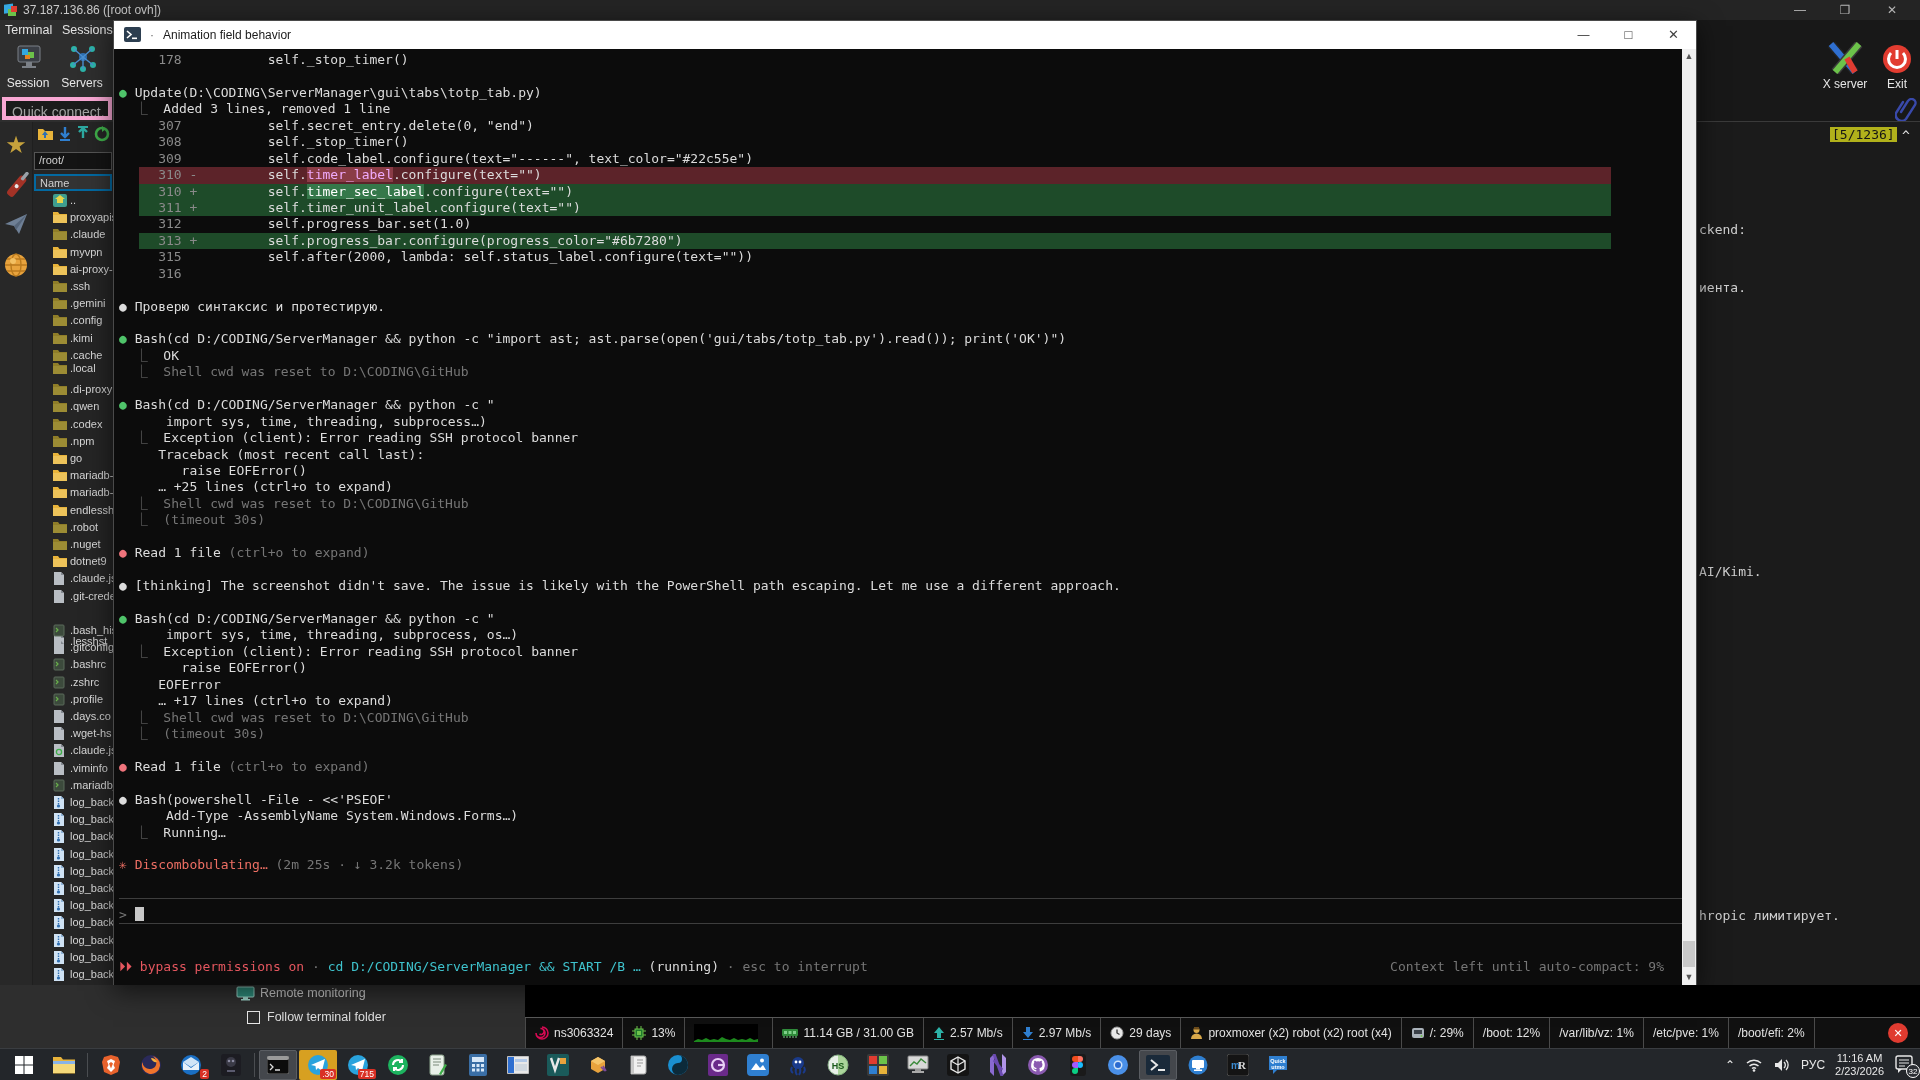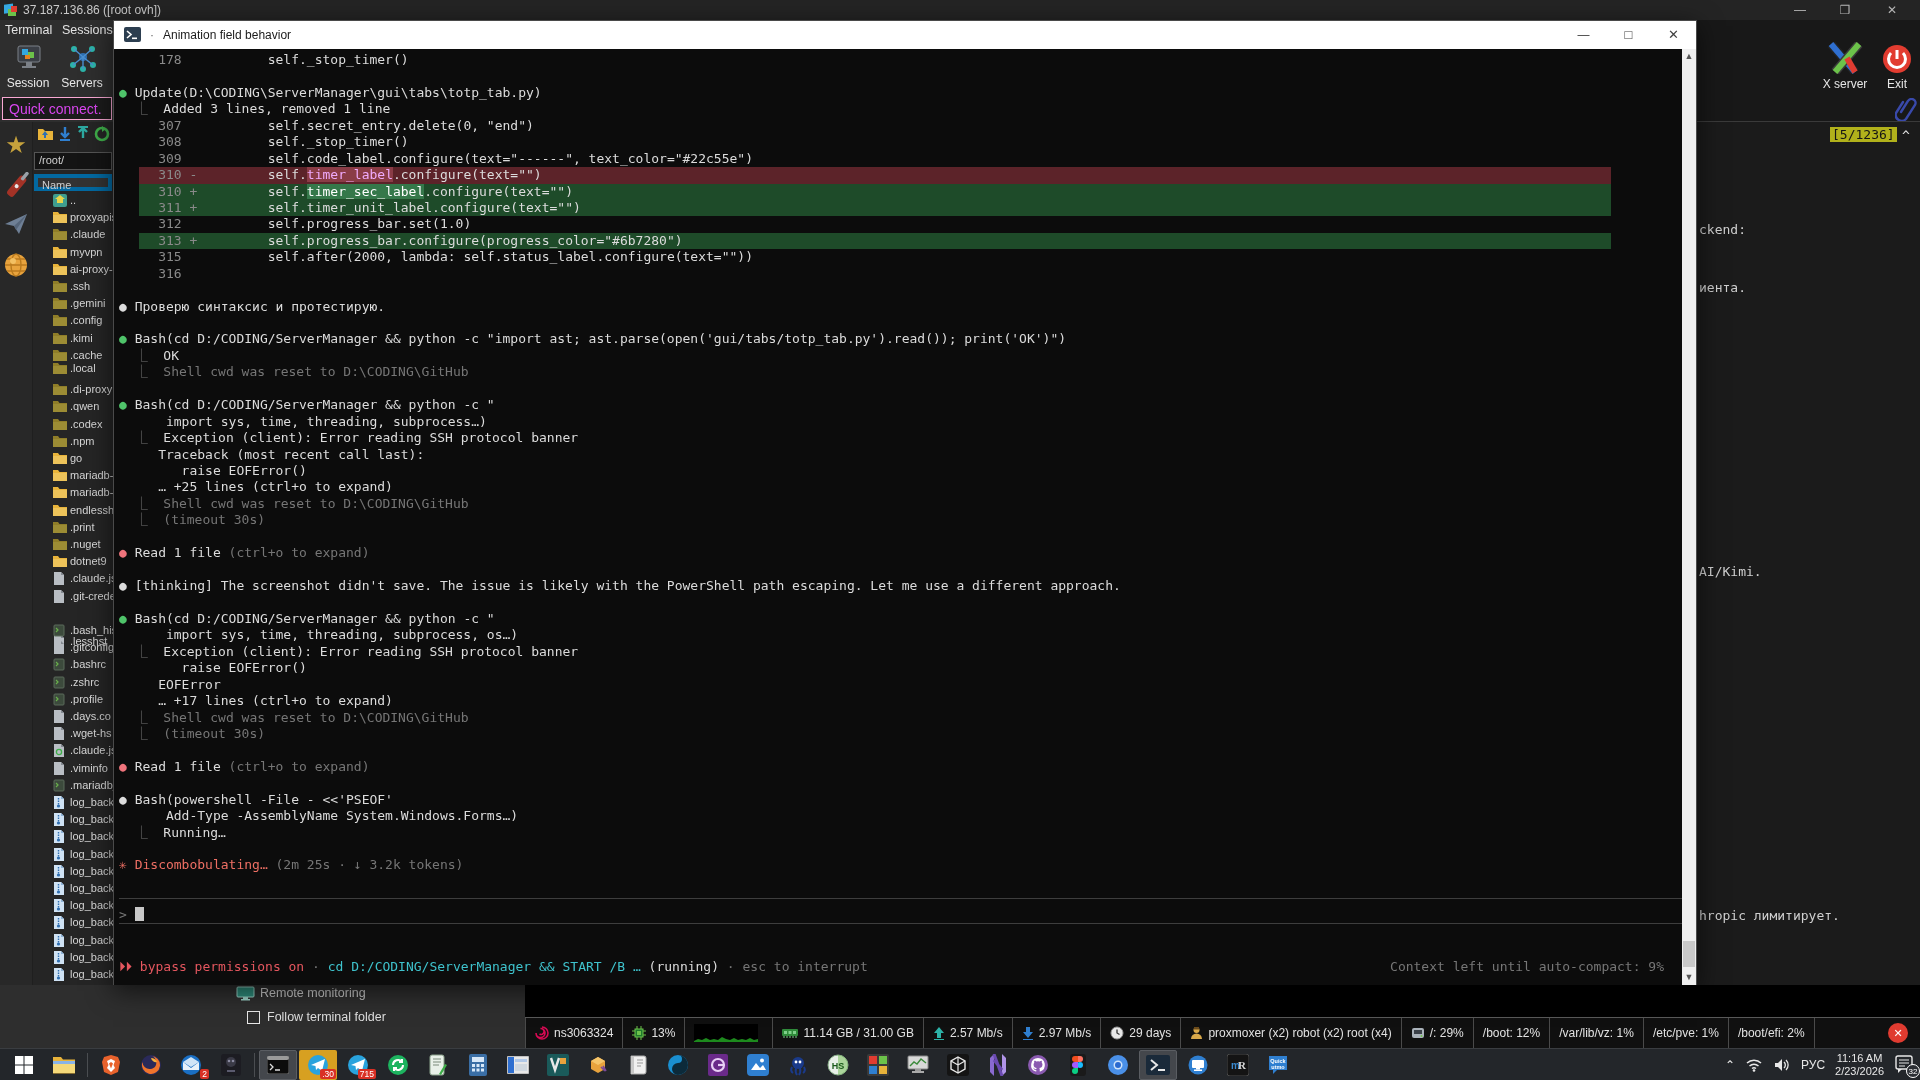--- a/index.html
+++ b/index.html
@@ -7,27 +7,27 @@
 #stage{position:absolute;inset:0;width:1920px;height:1080px}
 .abs{position:absolute}
 
 #moba-title{left:0;top:0;width:1920px;height:20px;background:#242424;color:#c9c9c9;font-size:12px}
 #moba-title .ttl{position:absolute;left:23px;top:3px}
 #moba-logo{left:3px;top:2px}
 .winctl{position:absolute;top:0;width:40px;height:20px;color:#b5b5b5;font-size:12px;text-align:center;line-height:20px}
 #ribbon-left{left:0;top:20px;width:113px;height:102px;background:#2e2e2e}
 .mtab{position:absolute;top:3px;font-size:12.5px;color:#e2e2e2}
 .mbtn-label{position:absolute;top:56px;font-size:12px;color:#e8e8e8;width:60px;text-align:center}
-#qc{position:absolute;left:2px;top:77px;width:110px;height:23px;background:#1b1b1b;border:1px solid #f9a8d4;color:#d946ef;font-size:14px;padding:3px 0 0 6px;white-space:nowrap;overflow:hidden}
+#qc{position:absolute;left:2px;top:77px;width:110px;height:23px;background:#1b1b1b;border:4px solid #f9a8d4;color:#a3a3a3;font-size:14px;padding:3px 0 0 6px;white-space:nowrap;overflow:hidden}
 #side-strip{left:0;top:122px;width:33px;height:895px;background:#282828;border-right:1px solid #1f1f1f}
 .strip-btn{position:absolute;left:1px;width:30px;height:30px;text-align:center}
 #file-panel{left:33px;top:122px;width:80px;height:895px;background:#252525}
 #ftoolbar{position:absolute;left:0px;top:4px;width:80px;height:22px}
 #fpath{position:absolute;left:1px;top:30px;width:78px;height:18px;background:#141414;border:1px solid #555;color:#cfcfcf;font-size:11px;padding:1px 0 0 4px}
-#fheader{position:absolute;left:1px;top:52px;width:78px;height:17px;background:#333;border:4px solid #0369a1;color:#cfcfcf;font-size:11px;padding:1px 0 0 4px}
+#fheader{position:absolute;left:1px;top:52px;width:78px;height:17px;background:#333;border:2px solid #0369a1;color:#cfcfcf;font-size:11px;padding:1px 0 0 4px}
 #flist{position:absolute;left:1px;top:71px;width:79px;height:815px;overflow:hidden}
 .frow{position:absolute;left:0;height:17px;width:120px;color:#d5d5d5;font-size:11px;white-space:nowrap}
 .frow .fic{position:absolute;left:19px;top:1px;width:14px;height:13px}
 .frow .fnm{position:absolute;left:36px;top:1px}
 #hscroll{left:33px;top:1012px;width:182px;height:15px;background:#3c3c3c}
 #hscroll .larr{position:absolute;left:0;top:0;width:14px;height:15px;color:#aaa;font-size:10px;text-align:center;line-height:15px}
 #hscroll .thumb{position:absolute;left:14px;top:1px;width:120px;height:13px;background:#8f8f8f}
 #ribbon-right{left:1697px;top:20px;width:223px;height:101px;background:#181818}
 #xserver-label,#exit-label{position:absolute;top:57px;font-size:12px;color:#e6e6e6;text-align:center}
 #paperclip{left:1895px;top:98px;width:22px;height:24px}
@@ -307,21 +307,21 @@
               <path d="M0 1 h5 l1.5 2 H14 v9 H0z" fill="#e8b33a"></path>
               <path d="M0 4 h14 v8 H0z" fill="#edc35a"></path>
             </svg></span>
           <span class="fnm">endlessh</span>
         </div>
         <div class="frow" style="top: 326.8px;">
           <span class="fic"><svg width="14" height="12" viewBox="0 0 14 12">
               <path d="M0 1 h5 l1.5 2 H14 v9 H0z" fill="#8f7d28"></path>
               <path d="M0 4 h14 v8 H0z" fill="#9c8c34"></path>
             </svg></span>
-          <span class="fnm">.print</span>
+          <span class="fnm">.robot</span>
         </div>
         <div class="frow" style="top: 344px;">
           <span class="fic"><svg width="14" height="12" viewBox="0 0 14 12">
               <path d="M0 1 h5 l1.5 2 H14 v9 H0z" fill="#8f7d28"></path>
               <path d="M0 4 h14 v8 H0z" fill="#9c8c34"></path>
             </svg></span>
           <span class="fnm">.nuget</span>
         </div>
         <div class="frow" style="top: 361.2px;">
           <span class="fic"><svg width="14" height="12" viewBox="0 0 14 12">

